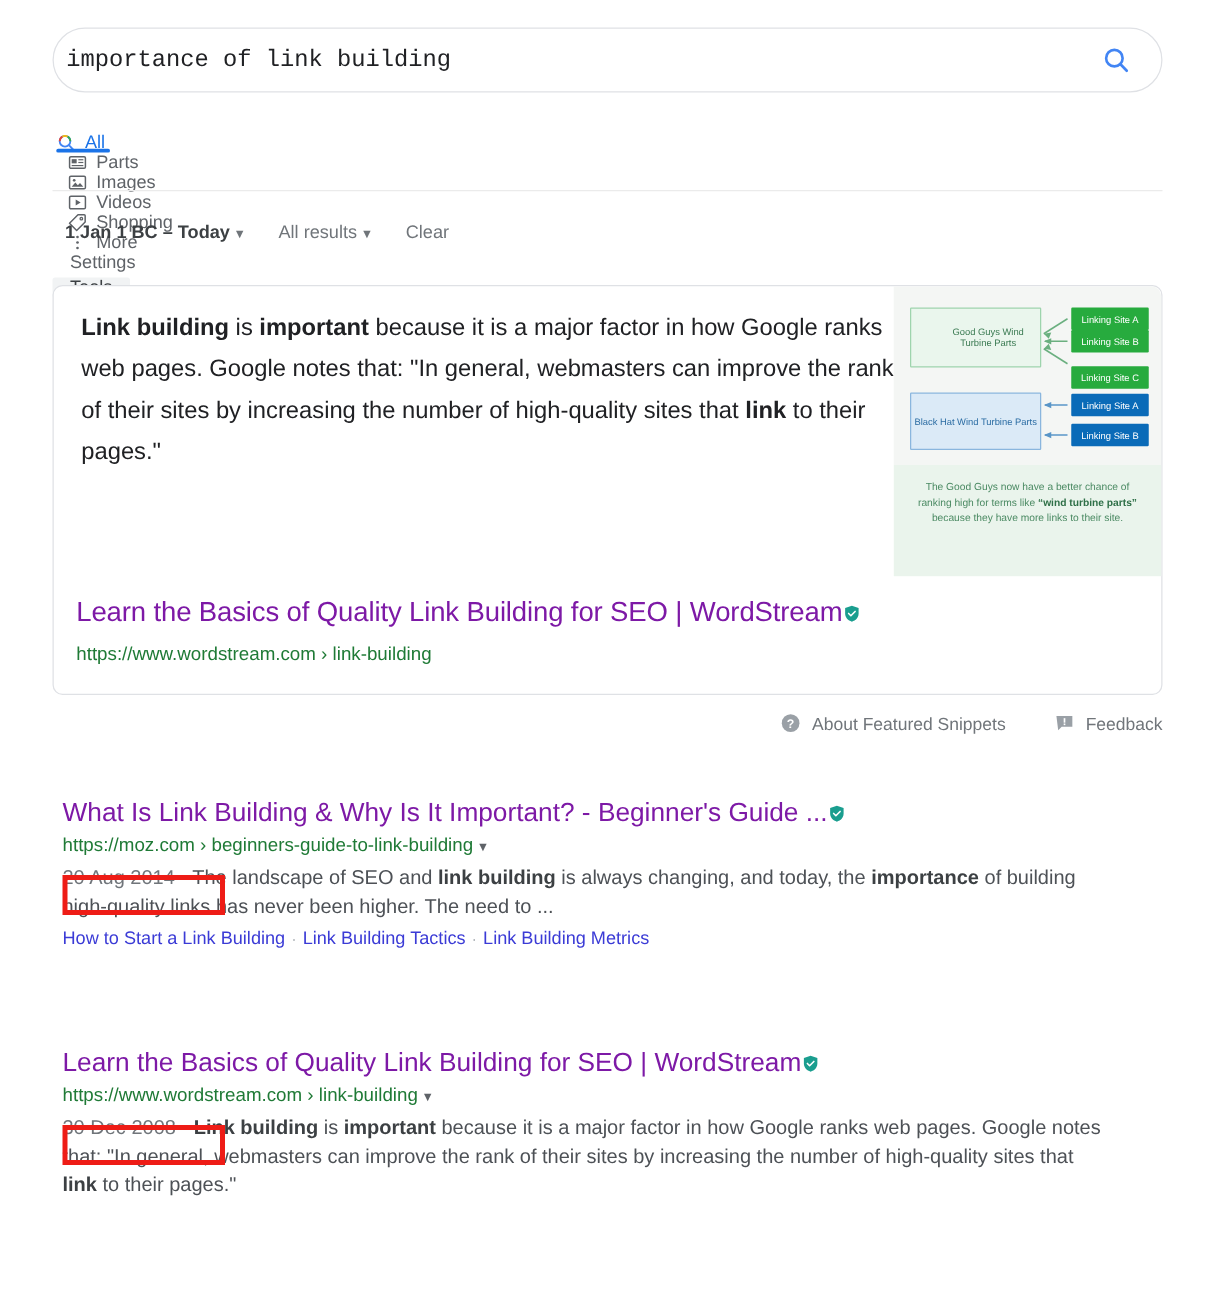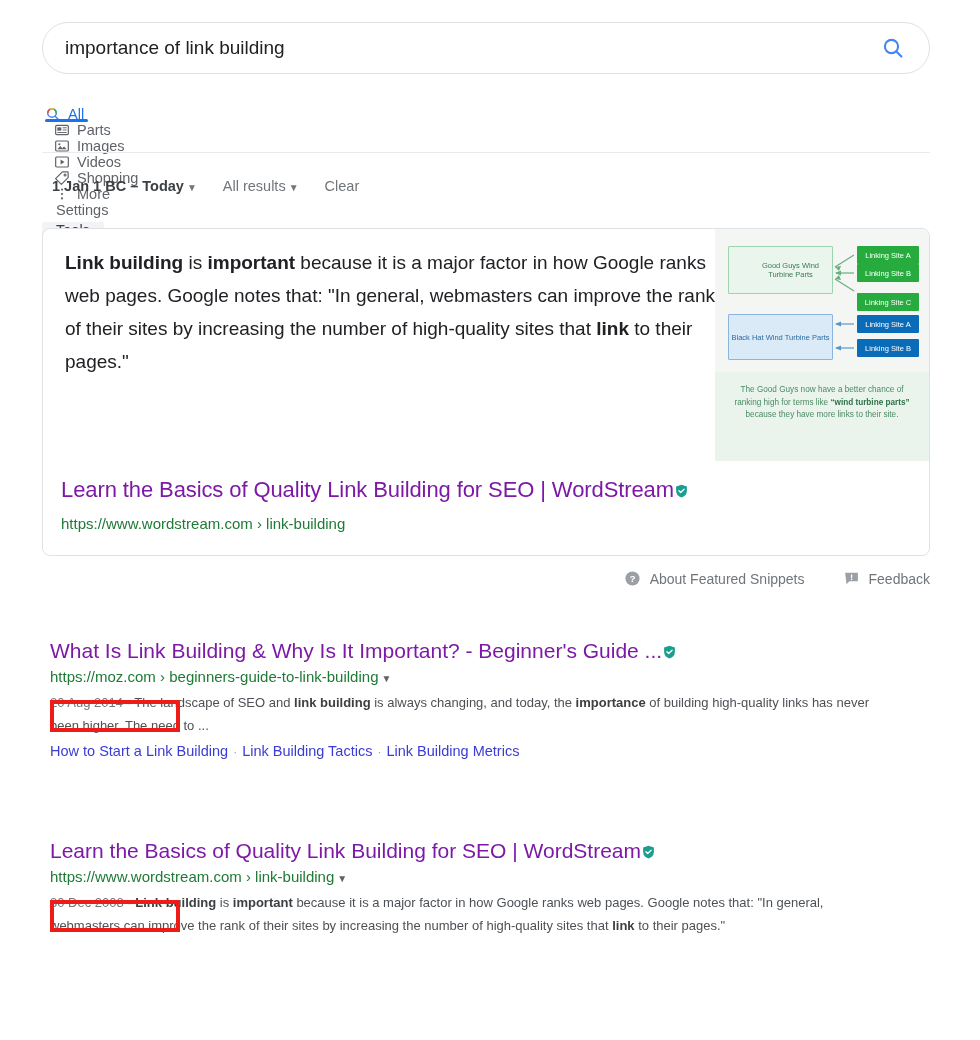--- a/index.html
+++ b/index.html
@@ -15,23 +15,23 @@
   
   .searchbar {
     position: absolute; left: 42px; top: 22px;
     width: 888px; height: 52px;
     border: 1px solid #dfe1e5; border-radius: 26px;
     background: #fff;
     display: flex; align-items: center;
   }
   .search-input {
     border: 0; outline: none; background: transparent;
-    font-family: Liberation Sans, sans-serif;
+    font-family: Liberation Mono, monospace;
     font-size: 19px; color: #202124;
-    margin-left: 22px; width: 760px; padding: 0;
+    margin-left: 10px; width: 760px; padding: 0;
   }
   .search-btn {
     margin-left: auto; margin-right: 22px;
     width: 28px; height: 28px; cursor: pointer;
     display: flex; align-items: center; justify-content: center;
     background: none; border: 0; padding: 0;
   }
 
   
   .tabs {
@@ -154,21 +154,21 @@
   .result { position: absolute; left: 50px; width: 880px; }
   .r-title {
     font-size: 21px; color: #7d19a6; line-height: 26px;
     cursor: pointer; white-space: nowrap;
   }
   .r-url {
     font-size: 15px; color: #1f7a36; margin-top: 4px; white-space: nowrap;
   }
   .r-url .u-caret { color: #5f6368; font-size: 10px; margin-left: 3px; }
   .r-desc {
-    font-size: 13px; line-height: 23px; color: #4d5156;
+    font-size: 16px; line-height: 23px; color: #4d5156;
     margin-top: 6px; width: 832px;
   }
   .r-desc .date { color: #70757a; }
   .r-desc b { color: #3c4043; font-weight: bold; }
   .r-sitelinks {
     font-size: 14.5px; line-height: 22px; color: #1a0dab; margin-top: 3px;
   }
   .r-sitelinks a { color: #3b3bd6; text-decoration: none; cursor: pointer; }
   .r-sitelinks .sep { color: #9aa0a6; padding: 0 5px; font-size: 12px; }
 

